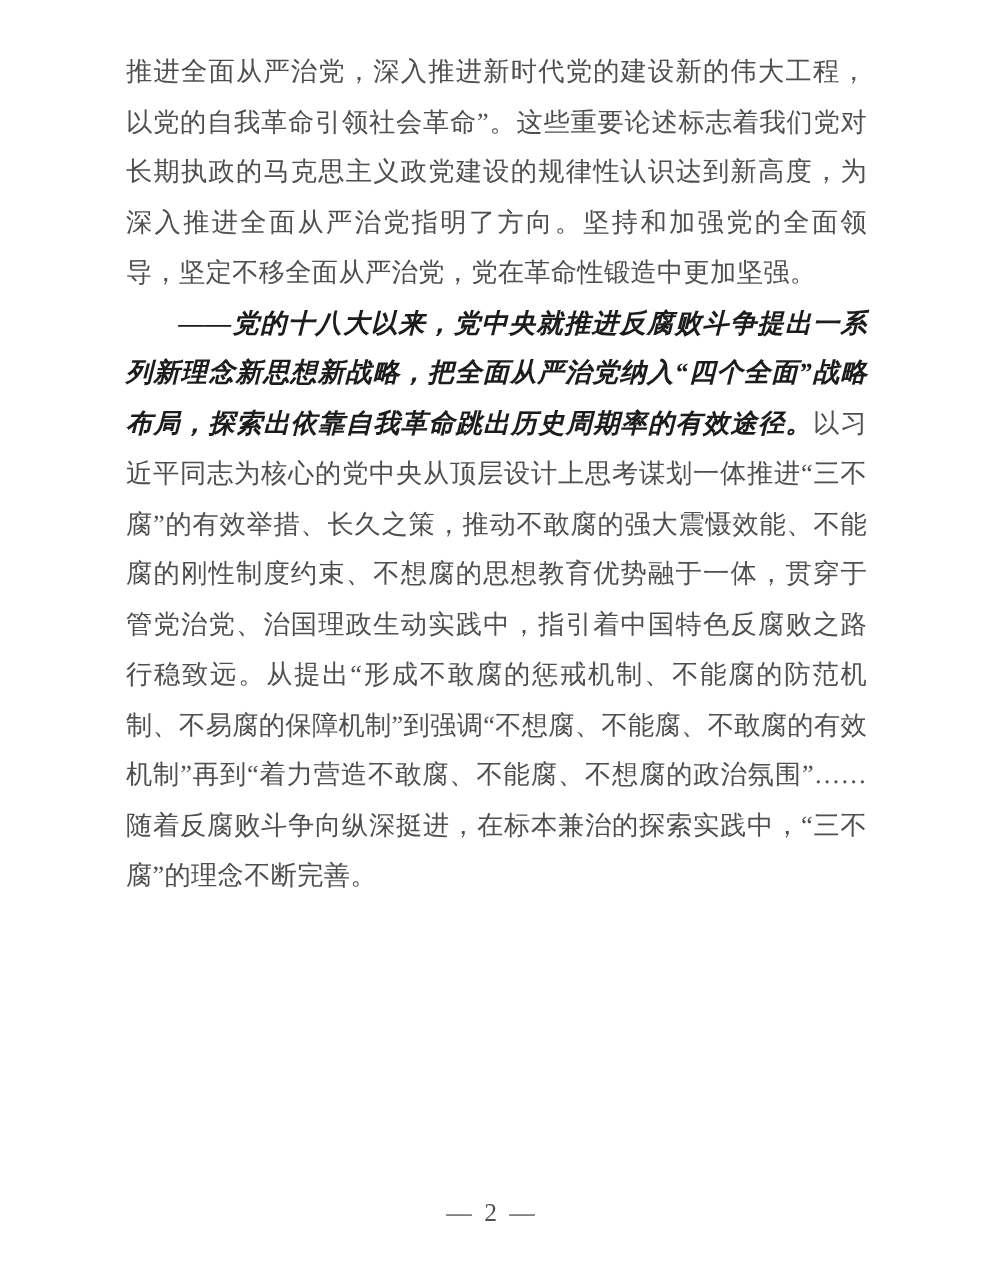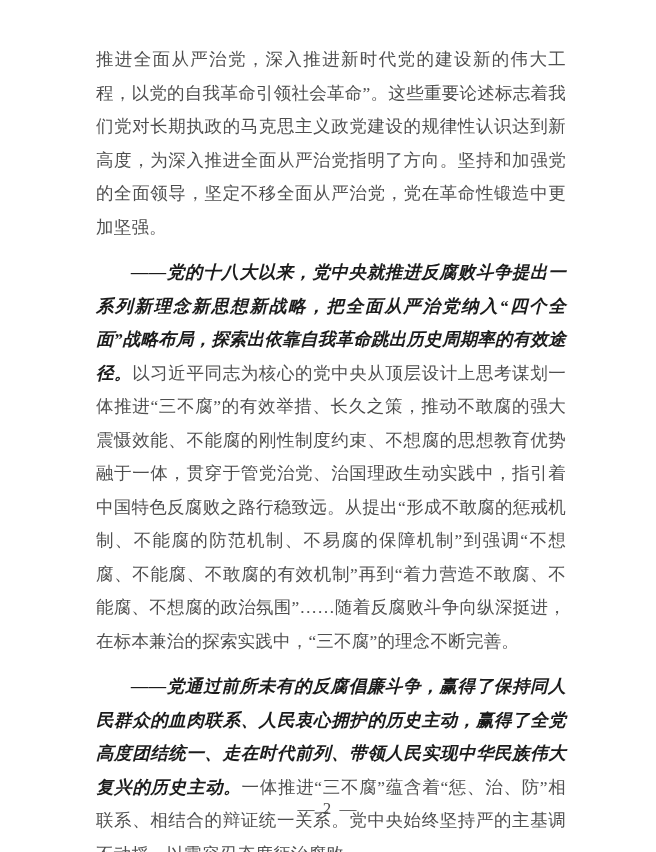--- a/index.html
+++ b/index.html
@@ -15,21 +15,21 @@
     overflow: hidden;
     font-family: "Liberation Serif", "DejaVu Serif", serif;
   }
   .content {
     position: absolute;
     left: 84px;
     top: 31px;
     width: 494px;
   }
   p.doc-par {
-    margin: 12px;
+    margin: 0;
     font-size: 17.5px;
     line-height: 33.5px;
     text-align: justify;
     text-justify: inter-ideograph;
     color: var(--text-color, #4f4f4f);
     letter-spacing: 0.2px;
   }
   p.doc-par.indent {
     text-indent: 2em;
   }
@@ -53,16 +53,15 @@
     letter-spacing: 2px;
   }
 </style>
 </head>
 <body>
 
 <div class="page" style="--page-bg: #ffffff; --text-color: #4f4f4f; --bold-color: #1c1c1c;">
   <div class="content">
       <p class="doc-par"><span class="run-regular">推进全面从严治党，深入推进新时代党的建设新的伟大工程，以党的自我革命引领社会革命”。这些重要论述标志着我们党对长期执政的马克思主义政党建设的规律性认识达到新高度，为深入推进全面从严治党指明了方向。坚持和加强党的全面领导，坚定不移全面从严治党，党在革命性锻造中更加坚强。</span></p>
       <p class="doc-par indent"><span class="run-bold">——党的十八大以来，党中央就推进反腐败斗争提出一系列新理念新思想新战略，把全面从严治党纳入“四个全面”战略布局，探索出依靠自我革命跳出历史周期率的有效途径。</span><span class="run-regular">以习近平同志为核心的党中央从顶层设计上思考谋划一体推进“三不腐”的有效举措、长久之策，推动不敢腐的强大震慑效能、不能腐的刚性制度约束、不想腐的思想教育优势融于一体，贯穿于管党治党、治国理政生动实践中，指引着中国特色反腐败之路行稳致远。从提出“形成不敢腐的惩戒机制、不能腐的防范机制、不易腐的保障机制”到强调“不想腐、不能腐、不敢腐的有效机制”再到“着力营造不敢腐、不能腐、不想腐的政治氛围”……随着反腐败斗争向纵深挺进，在标本兼治的探索实践中，“三不腐”的理念不断完善。</span></p>
-      <p class="doc-par indent"><span class="run-bold">——党通过前所未有的反腐倡廉斗争，赢得了保持同人民群众的血肉联系、人民衷心拥护的历史主动，赢得了全党高度团结统一、走在时代前列、带领人民实现中华民族伟大复兴的历史主动。</span><span class="run-regular">一体推进“三不腐”蕴含着“惩、治、防”相联系、相结合的辩证统一关系。党中央始终坚持严的主基调不动摇，以零容忍态度惩治腐败，</span></p>
     </div>
   <div class="footer">— 2 —</div>
 </div>
 
 </body></html>

